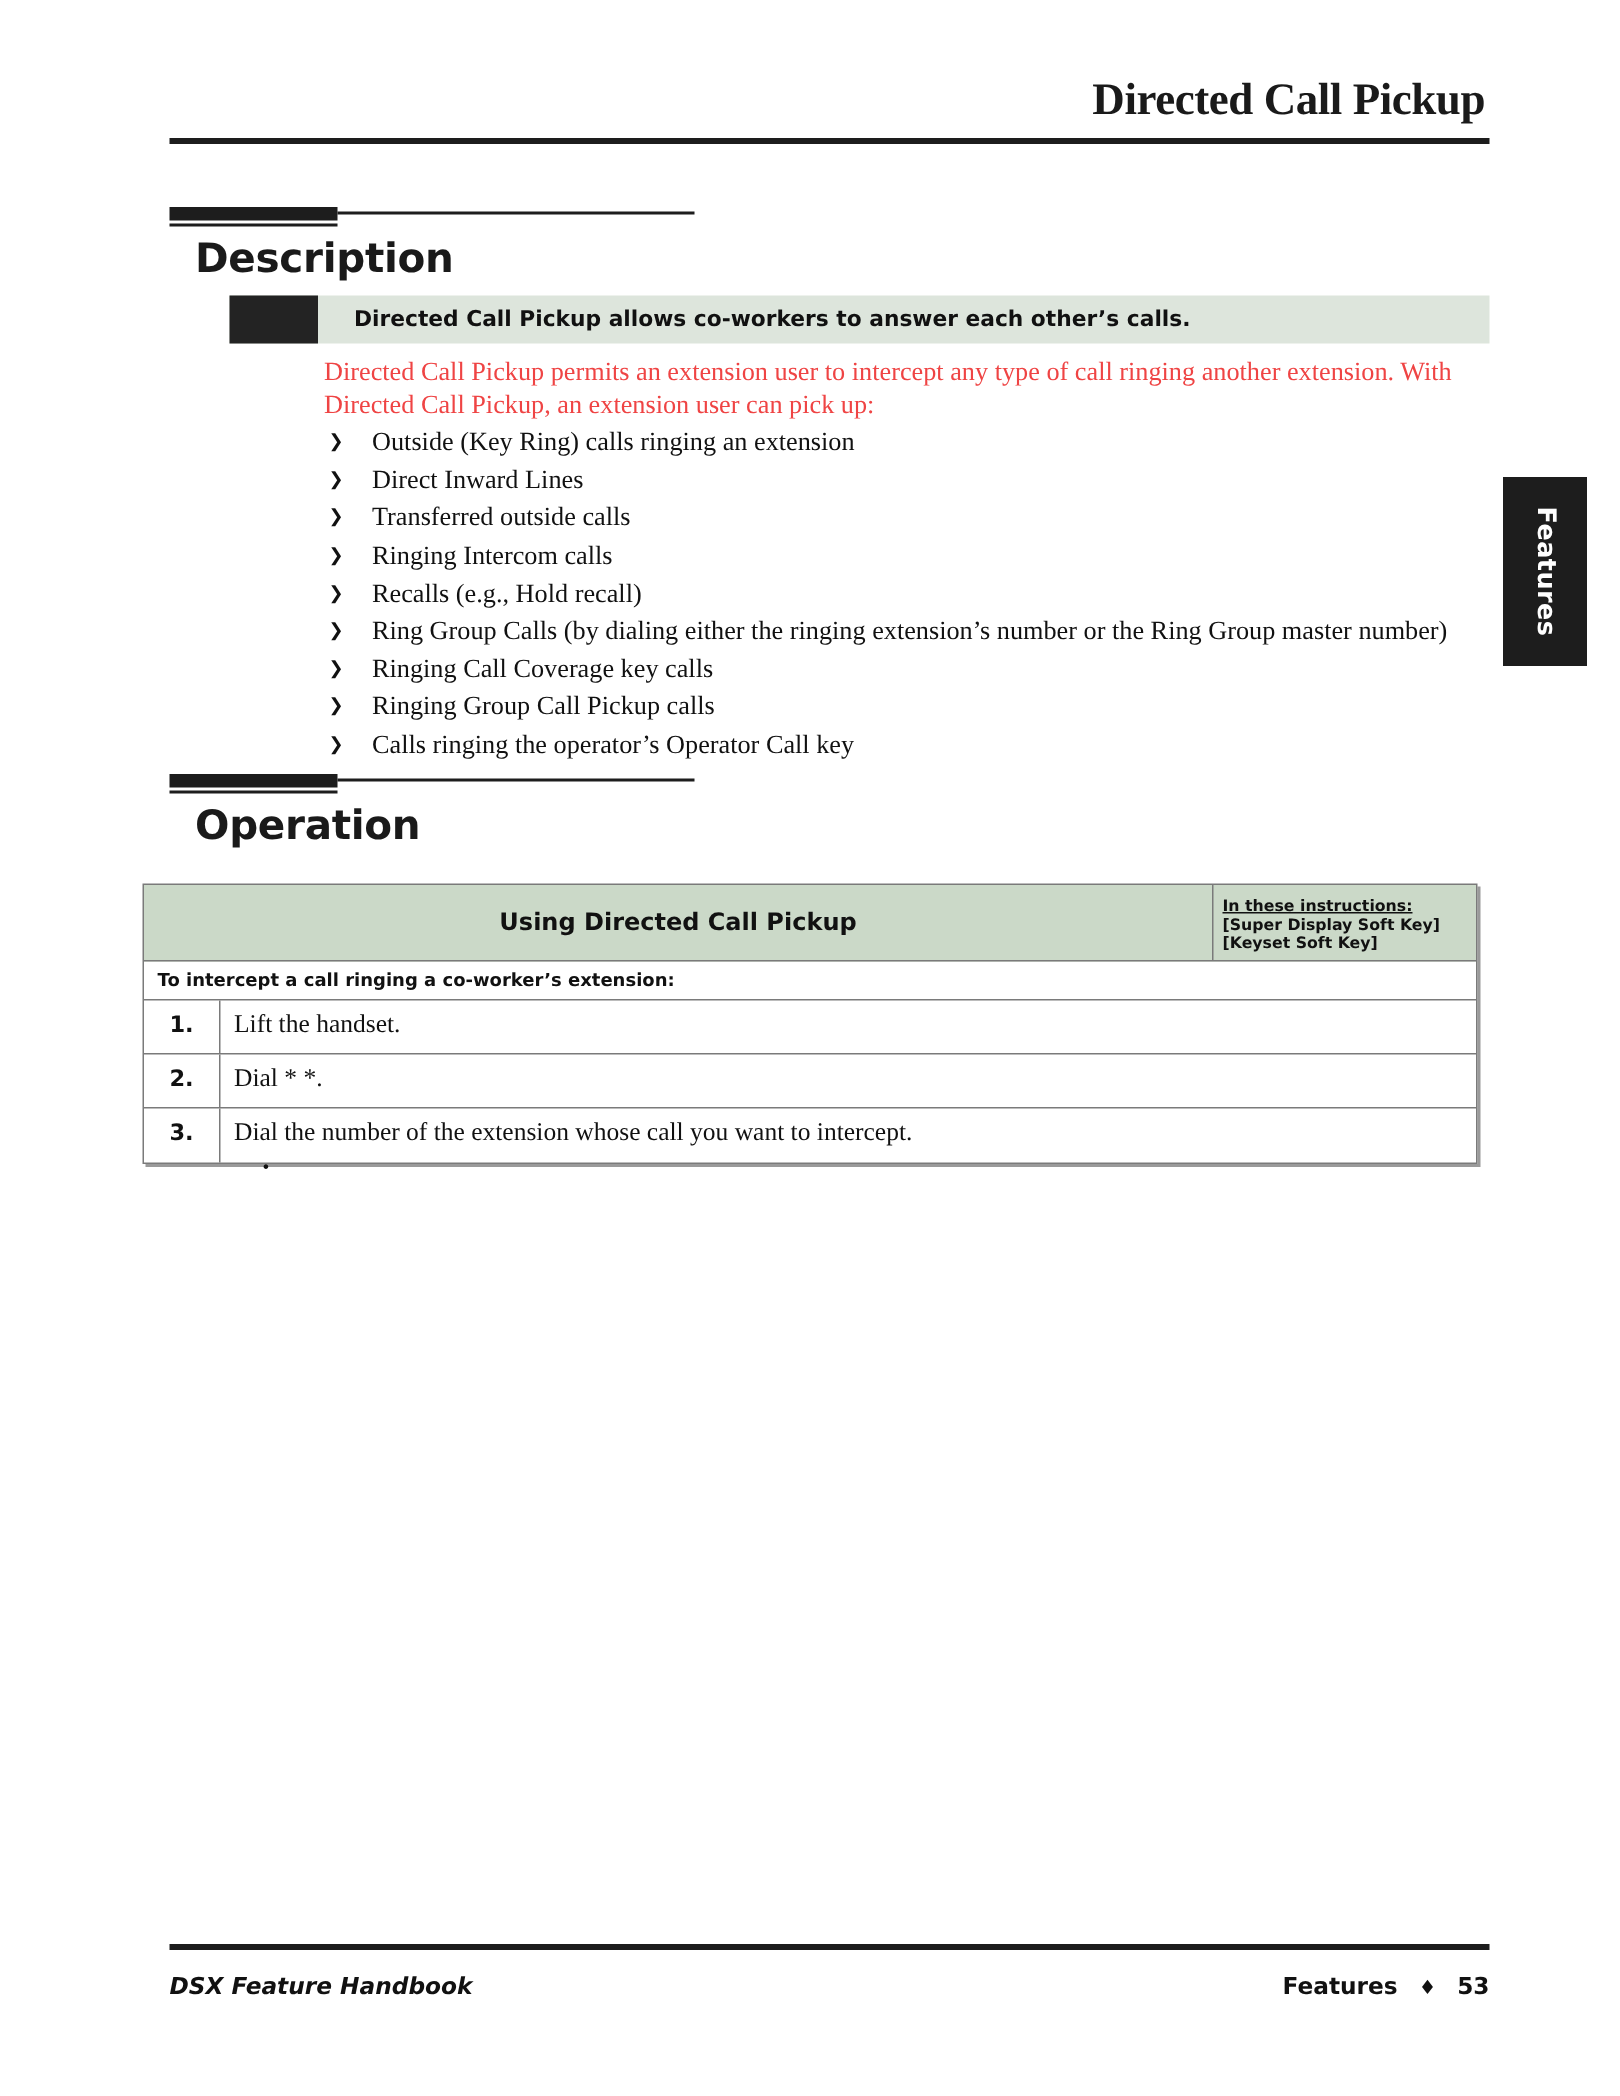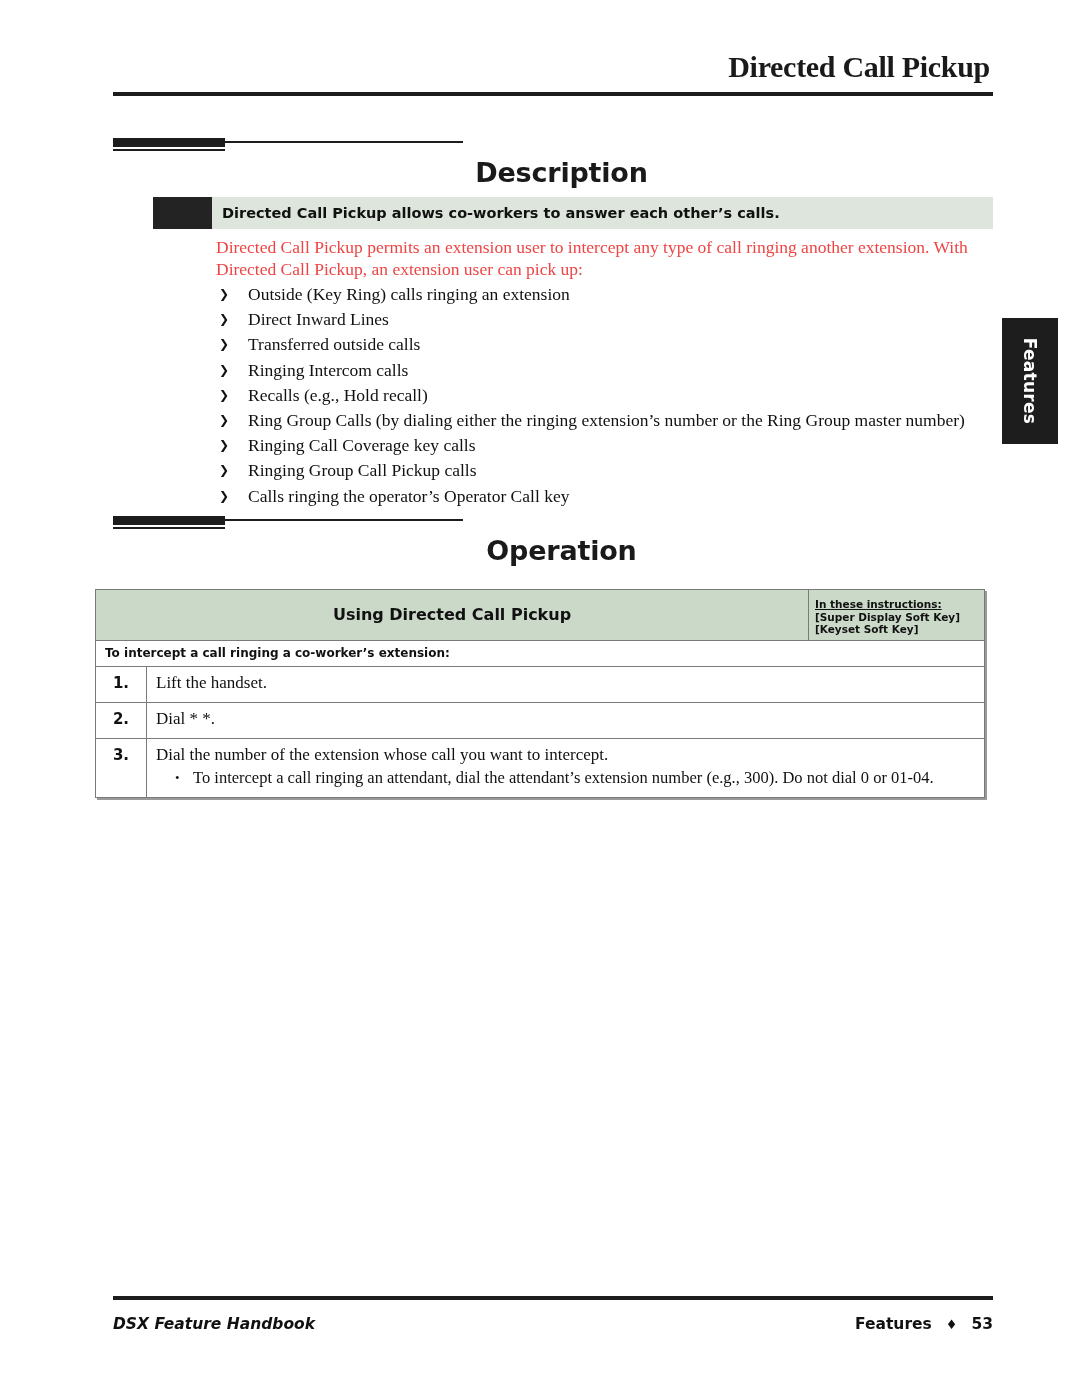--- a/index.html
+++ b/index.html
@@ -77,21 +77,20 @@
     height: 2px;
     background: #1d1d1d;
   }
   .sec-heading {
     font-family: "DejaVu Sans", sans-serif;
     font-weight: bold;
     font-size: 27px;
     color: #1a1a1a;
     margin: 5px 0 0 17px;
     letter-spacing: -0.2px;
-    text-align: center;
   }
 
   
   .callout {
     position: absolute;
     left: 153px;
     top: 197px;
     width: 840px;
     height: 32px;
     background: #dde5dc;
@@ -102,21 +101,21 @@
     width: 59px;
     height: 32px;
     background: #232323;
     flex: none;
   }
   .callout-text {
     font-family: "DejaVu Sans", sans-serif;
     font-weight: bold;
     font-size: 14.5px;
     color: #111111;
-    padding-left: 10px;
+    padding-left: 24px;
   }
 
   
   .intro {
     position: absolute;
     left: 216px;
     top: 236px;
     width: 776px;
     font-size: 17.5px;
     line-height: 22px;
@@ -367,21 +366,21 @@
         <div class="op-row">
           <div class="op-num">2.</div>
           <div class="op-text">
             <div>Dial * *.</div>
           </div>
         </div>
         <div class="op-row">
           <div class="op-num">3.</div>
           <div class="op-text">
             <div>Dial the number of the extension whose call you want to intercept.</div>
-            <div class="op-sub"><span class="dot">•</span><span>To intercept a call ringing an attendant, dial the attendant’s extension number (e.g., 300). Do not dial 0 or 01-04.</span></div>
+            <div class="op-sub"><span class="dot">•</span></div>
           </div>
         </div>
       </div>
   </div>
 
   <div class="side-tab">
     <span class="side-tab-label">Features</span>
   </div>
 
   <div class="footer-rule"></div>

